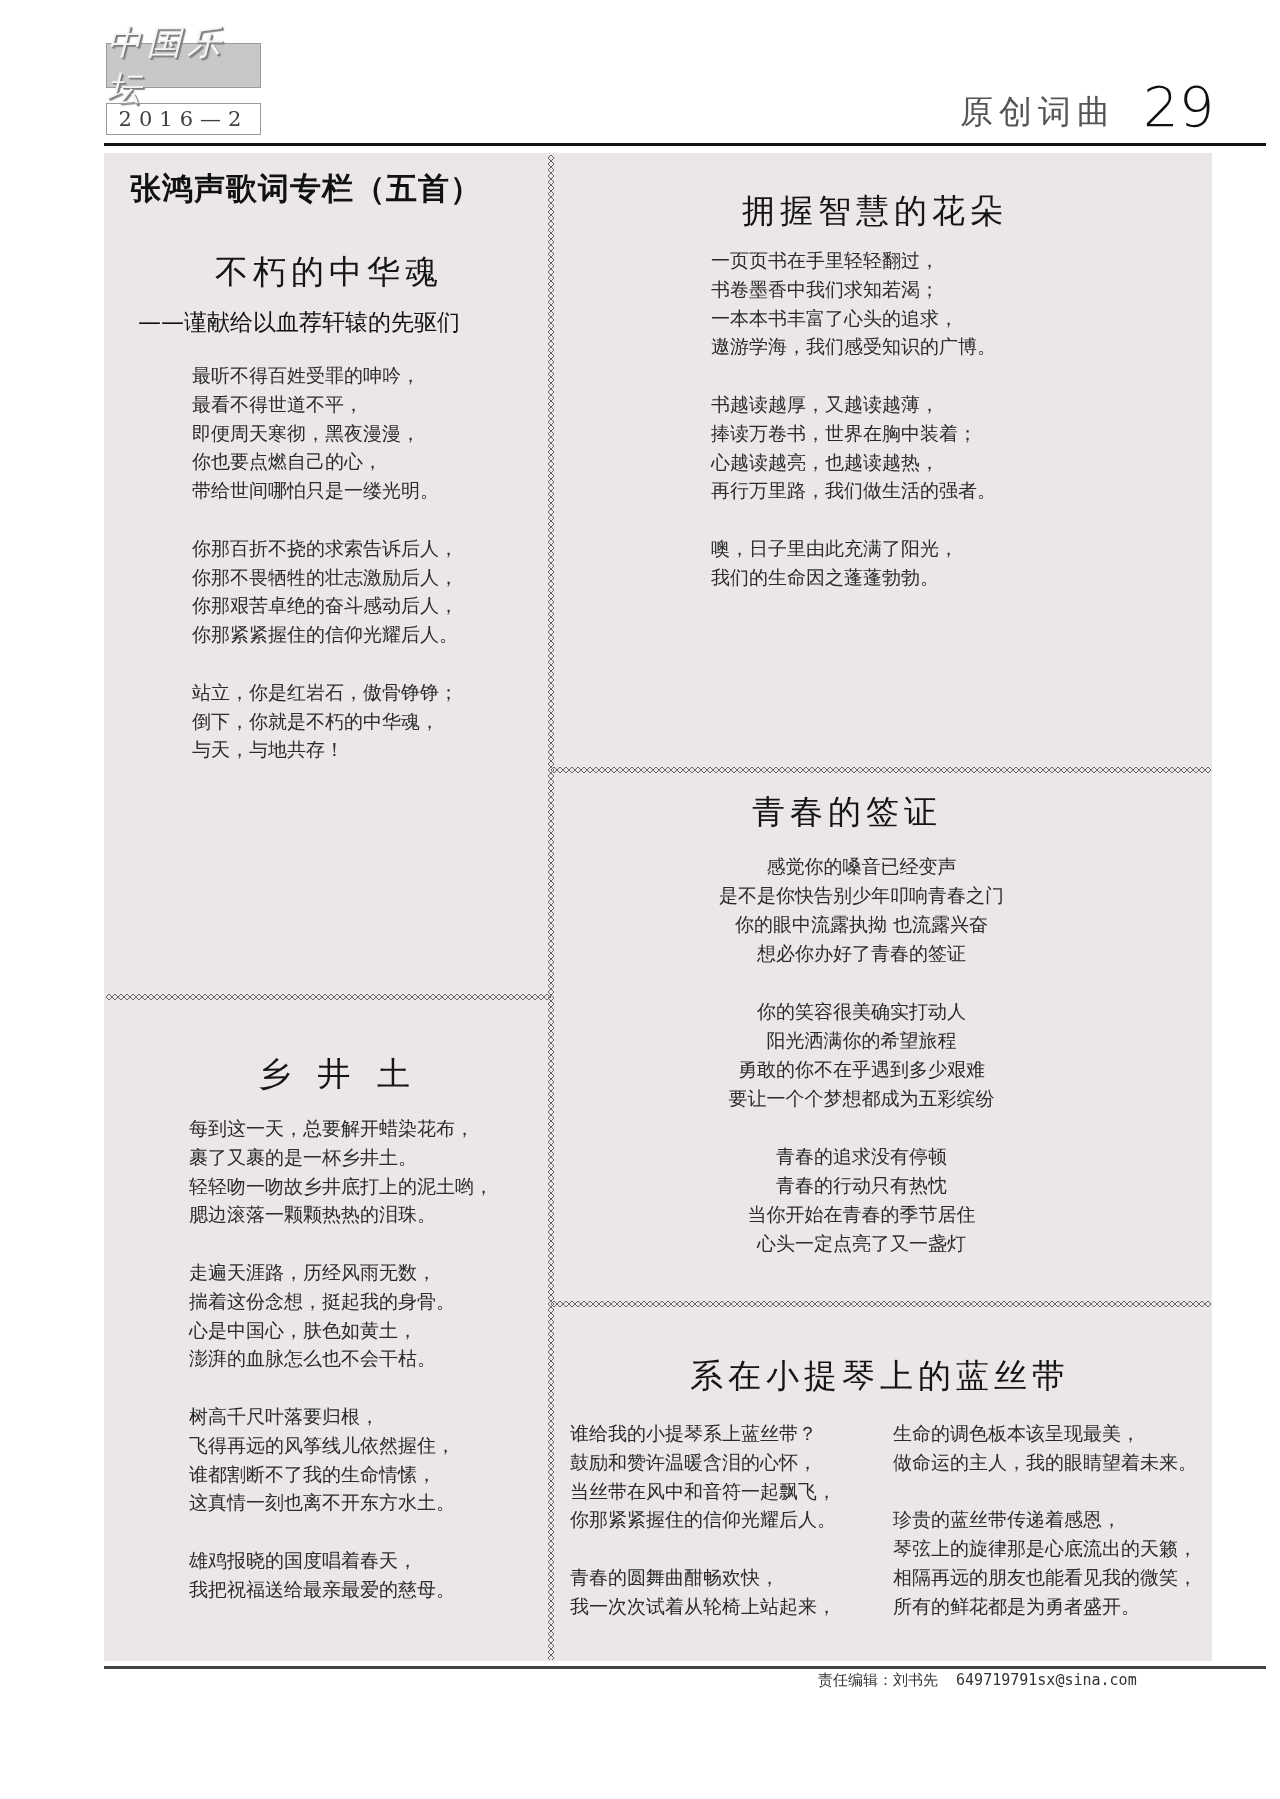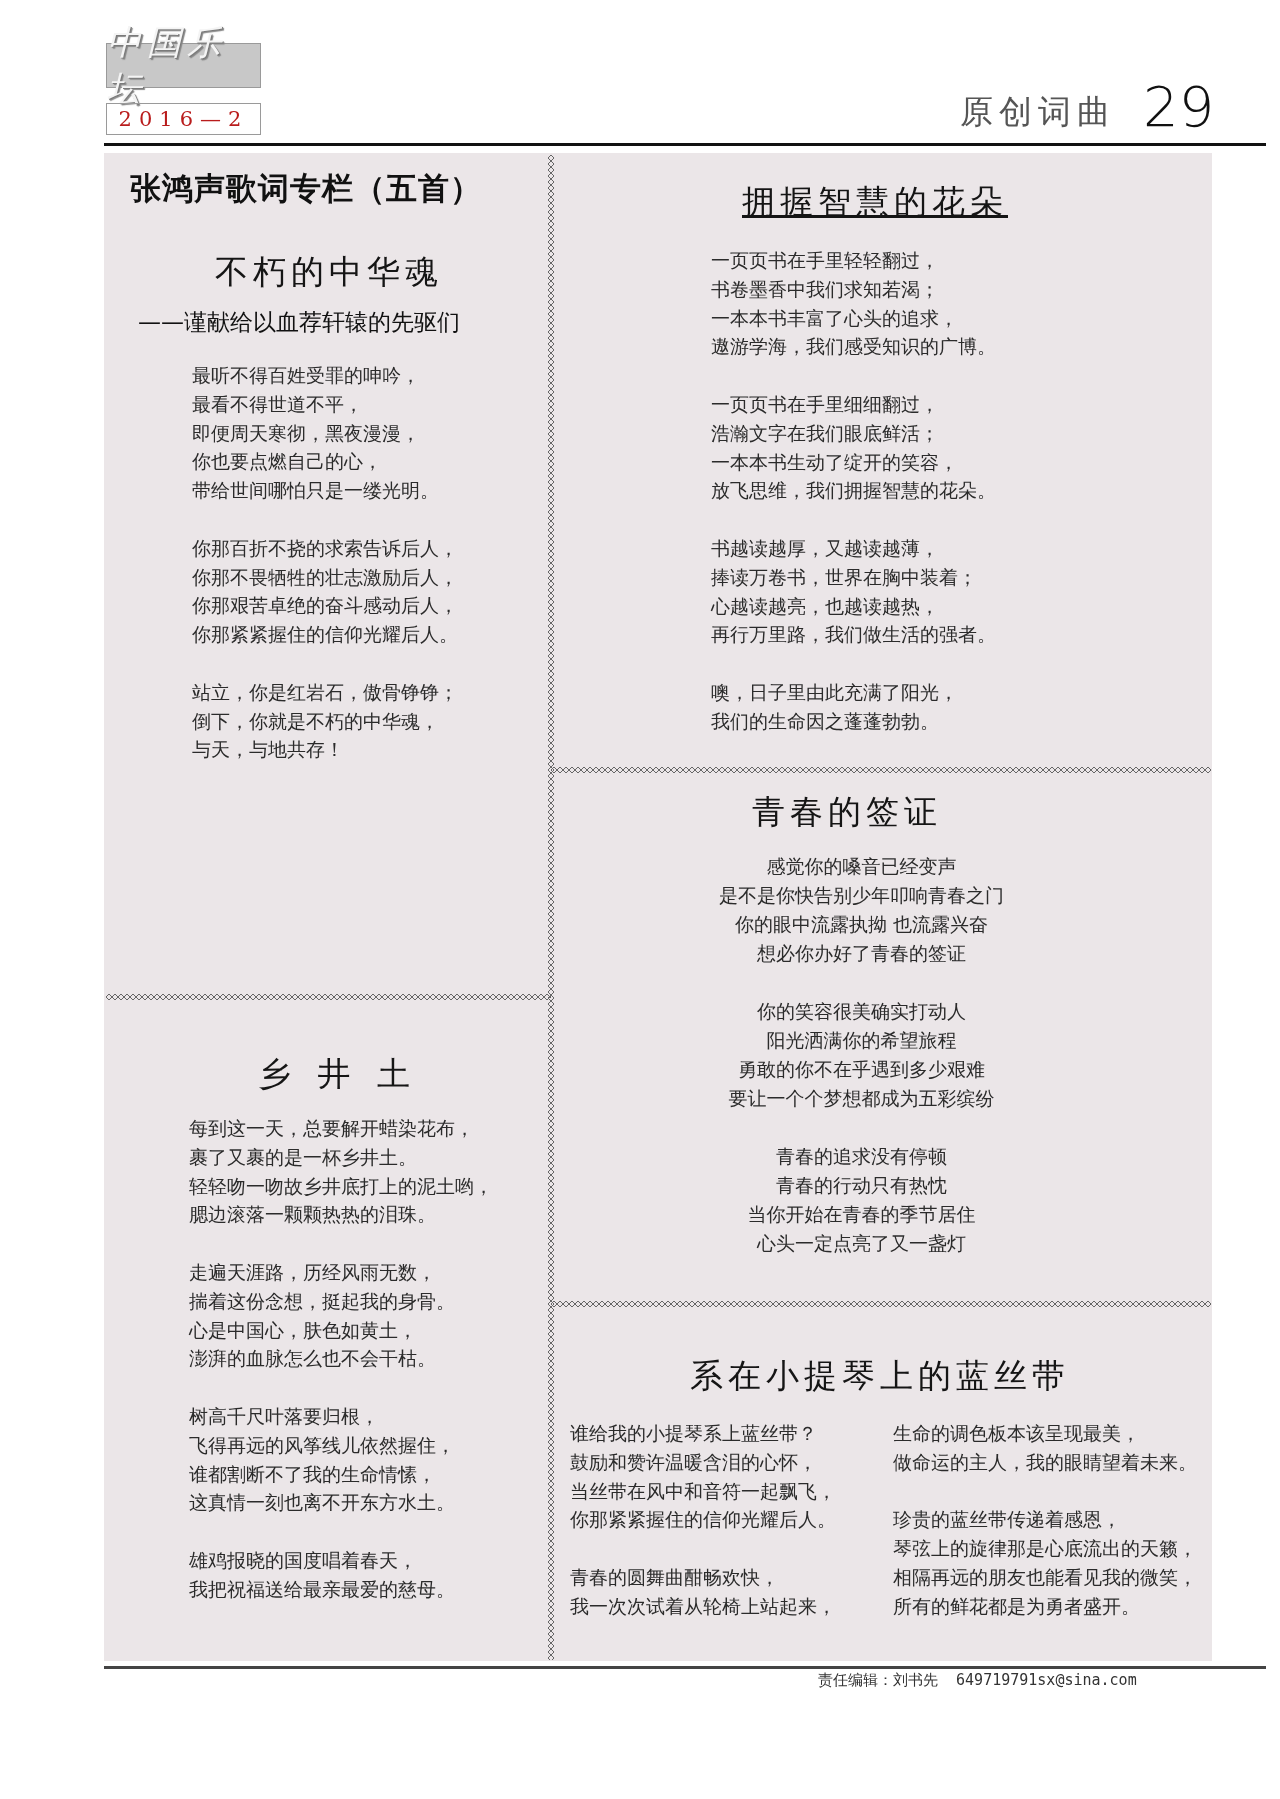--- a/index.html
+++ b/index.html
@@ -9,21 +9,21 @@
   
   .logo-box { position:absolute; left:106px; top:43px; width:155px; height:45px;
               background:#c8c8c8; border:1px solid #9a9a9a; box-sizing:border-box;
               display:flex; align-items:center; justify-content:center;
               font-family:"DejaVu Serif",serif; font-size:34px; font-style:italic;
               color:#f4f4f4; letter-spacing:6px;
               text-shadow:1px 1px 0 #7a7a7a, 2px 2px 1px #888; }
   .date-box { position:absolute; left:106px; top:103px; width:155px; height:32px;
               border:1px solid #9a9a9a; box-sizing:border-box;
               display:flex; align-items:center; justify-content:center;
-              font-family:"DejaVu Serif",serif; font-size:21px; letter-spacing:7px; color:#b91c1c; }
+              font-family:"DejaVu Serif",serif; font-size:21px; letter-spacing:7px; color:#404040; }
   .section-name { position:absolute; left:960px; top:90px; font-size:33px; color:#555;
                   letter-spacing:6px; font-family:"DejaVu Serif",serif; }
   .page-number { position:absolute; left:1143px; top:74px; font-size:56px; color:#111;
                  font-family:"DejaVu Sans","Liberation Sans",sans-serif; font-weight:300;text-align:right; }
   .top-rule { position:absolute; left:104px; top:143px; width:1162px; height:3px; background:#111; }
 
   
   .panel { position:absolute; left:104px; top:153px; width:1108px; height:1508px; background:#ebe6e8; }
   .vchain { position:absolute; width:8px;
             background-image:radial-gradient(circle at 4px 3px, transparent 1.8px, #666 2px, #666 2.6px, transparent 2.9px);
@@ -115,35 +115,29 @@
       <span class="line">这真情一刻也离不开东方水土。</span>
     </div>
     <div class="stanza">
       <span class="line">雄鸡报晓的国度唱着春天，</span>
       <span class="line">我把祝福送给最亲最爱的慈母。</span>
     </div>
   </div>
 </section>
 
 <section>
-  <div class="poem-title" style="left:742px; top:180px;text-decoration:underline;">拥握智慧的花朵</div>
+  <div class="poem-title" style="left:742px; top:189px;">拥握智慧的花朵</div>
   <div class="poem-body" style="left:711px; top:246px;">
     <div class="stanza">
       <span class="line">一页页书在手里轻轻翻过，</span>
       <span class="line">书卷墨香中我们求知若渴；</span>
       <span class="line">一本本书丰富了心头的追求，</span>
       <span class="line">遨游学海，我们感受知识的广博。</span>
     </div>
     <div class="stanza">
-      <span class="line">一页页书在手里细细翻过，</span>
-      <span class="line">浩瀚文字在我们眼底鲜活；</span>
-      <span class="line">一本本书生动了绽开的笑容，</span>
-      <span class="line">放飞思维，我们拥握智慧的花朵。</span>
-    </div>
-    <div class="stanza">
       <span class="line">书越读越厚，又越读越薄，</span>
       <span class="line">捧读万卷书，世界在胸中装着；</span>
       <span class="line">心越读越亮，也越读越热，</span>
       <span class="line">再行万里路，我们做生活的强者。</span>
     </div>
     <div class="stanza">
       <span class="line">噢，日子里由此充满了阳光，</span>
       <span class="line">我们的生命因之蓬蓬勃勃。</span>
     </div>
   </div>

